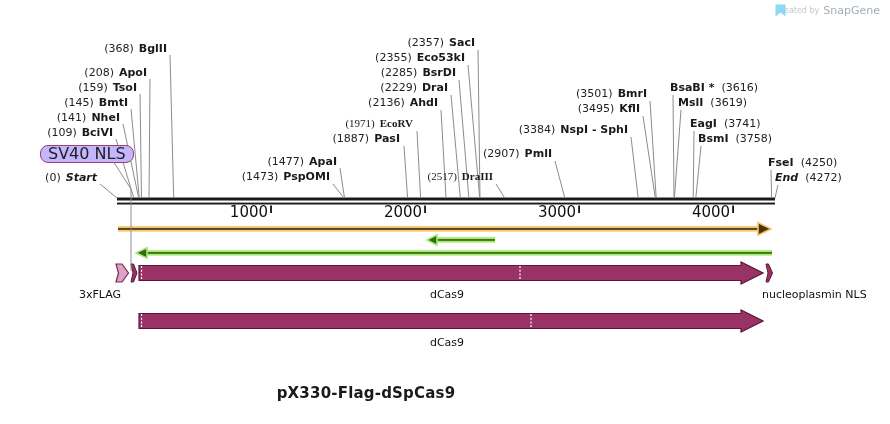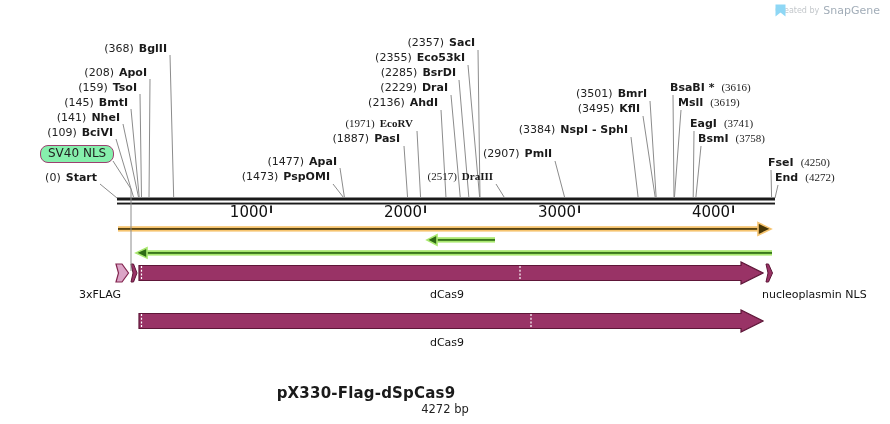--- a/index.html
+++ b/index.html
@@ -4,29 +4,29 @@
 <style>
   html,body{margin:0;padding:0;background:#fff;}
   .stage{
     position:relative;width:890px;height:424px;background:#ffffff;overflow:hidden;
     font-family:"DejaVu Sans","Liberation Sans",sans-serif;color:#1a1a1a;
   }
   .stage svg{position:absolute;left:0;top:0;}
   .site-label{position:absolute;white-space:nowrap;font-size:11px;line-height:13px;color:#1a1a1a;}
   .site-label .pos{font-weight:400;margin-right:5px;color:#222;}
   .site-label .name{font-weight:700;}
-  .site-label.right .pos{margin-right:0;margin-left:7px;font-family:Liberation Serif, serif;}
-  .site-label.it .name{}
+  .site-label.right .pos{margin-right:0;margin-left:7px;}
+  .site-label.it .name{font-style:italic;}
   .ruler-num{position:absolute;font-size:15px;line-height:12px;color:#111;white-space:nowrap;}
   .feature-label{position:absolute;font-size:11px;line-height:14px;color:#111;white-space:nowrap;}
   .center60{width:60px;text-align:center;}
   .sv40-box{
     position:absolute;left:40px;top:145px;padding:0px 7px 1px 7px;
-    background:#86efac;border:1.3px solid #9c4070;border-radius:8px;
-    font-size:12px;line-height:15px;color:#222;white-space:nowrap;
+    background:#c4b5fd;border:1.3px solid #9c4070;border-radius:8px;
+    font-size:16px;line-height:15px;color:#222;white-space:nowrap;
   }
   .title{position:absolute;left:0;top:384px;width:732px;text-align:center;
          font-size:15px;font-weight:700;letter-spacing:.2px;}
   .subtitle{position:absolute;left:0;top:402px;width:890px;text-align:center;font-size:11.5px;color:#222;}
   .credit{position:absolute;top:4px;right:10px;display:flex;align-items:center;gap:4px;}
   .credit .by{font-size:8px;color:#c3c7cb;}
   .credit .brand{font-size:11px;color:#a2adb8;}
   .leader{stroke:#8c8c8c;stroke-width:1;}
   .tick{stroke:#111;stroke-width:1.8;}
   .seglet{stroke:#ffffff;stroke-width:1.2;stroke-dasharray:2 1.7;}
@@ -125,21 +125,20 @@
   </div>
   <div class="feature-label" style="left:417px;top:288px;">
     <div class="center60">dCas9</div>
   </div>
   <div class="feature-label" style="left:762px;top:288px;">nucleoplasmin NLS</div>
   <div class="feature-label" style="left:417px;top:336px;">
     <div class="center60">dCas9</div>
   </div>
 
   <div class="title">pX330-Flag-dSpCas9</div>
-  <div class="subtitle">4272 bp</div>
 <div class="site-label" style="right: 723px; top: 42px;"><span class="pos">(368)</span><span class="name">BglII</span></div>
     <div class="site-label" style="right: 743px; top: 66px;"><span class="pos">(208)</span><span class="name">ApoI</span></div>
     <div class="site-label" style="right: 753px; top: 81px;"><span class="pos">(159)</span><span class="name">TsoI</span></div>
     <div class="site-label" style="right: 762px; top: 96px;"><span class="pos">(145)</span><span class="name">BmtI</span></div>
     <div class="site-label" style="right: 770px; top: 111px;"><span class="pos">(141)</span><span class="name">NheI</span></div>
     <div class="site-label" style="right: 777px; top: 126px;"><span class="pos">(109)</span><span class="name">BciVI</span></div>
     <div class="site-label it" style="right: 793px; top: 171px;"><span class="pos">(0)</span><span class="name">Start</span></div>
     <div class="site-label" style="right: 560px; top: 170px;"><span class="pos">(1473)</span><span class="name">PspOMI</span></div>
     <div class="site-label" style="right: 553px; top: 155px;"><span class="pos">(1477)</span><span class="name">ApaI</span></div>
     <div class="site-label" style="right: 490px; top: 132px;"><span class="pos">(1887)</span><span class="name">PasI</span></div>

